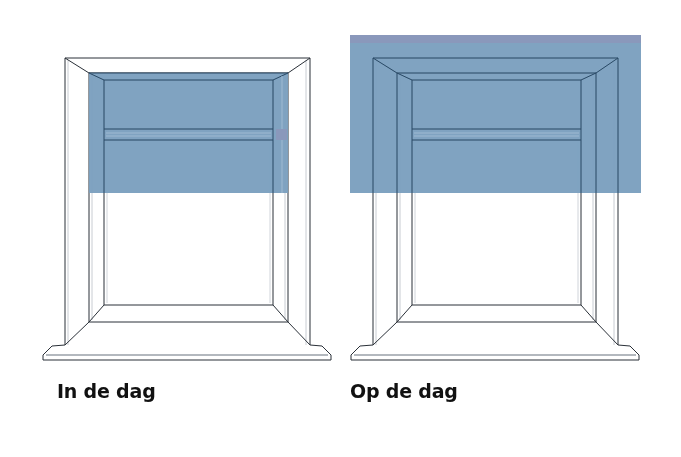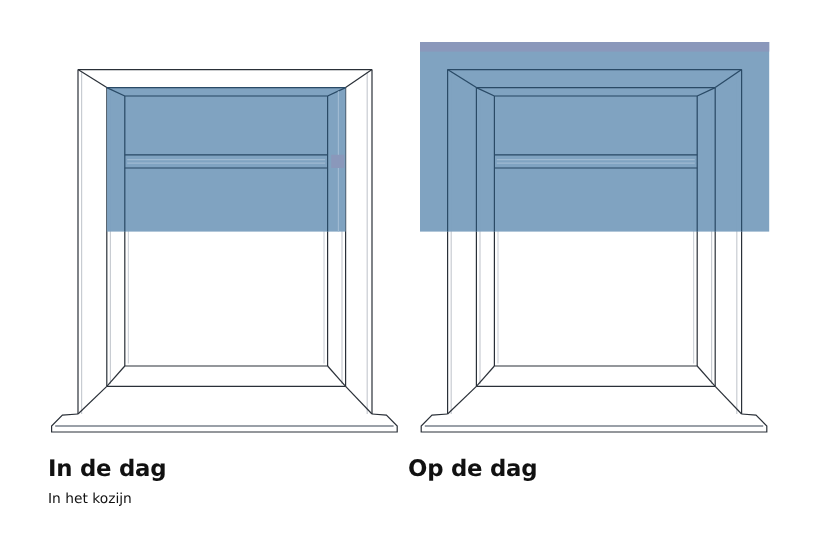--- a/index.html
+++ b/index.html
@@ -1,22 +1,22 @@
 <!DOCTYPE html>
 <html><head>
   <meta charset="utf-8">
   <style>
     html, body { margin:0; padding:0; background:#ffffff; }
     body { width:681px; height:457px; position:relative; overflow:hidden; font-family:"DejaVu Sans", sans-serif; }
     svg.diagram { position:absolute; left:0; top:0; }
     .caption { position:absolute; }
     .caption .title { font-family:"DejaVu Sans", sans-serif; font-weight:bold; font-size:19px; color:#111; letter-spacing:-0.2px; line-height:22px; }
     .caption .sub { font-family:"DejaVu Sans", sans-serif; font-size:11.5px; color:#111; margin-top:6px; line-height:14px; }
-    #cap-left { left:40px; top:380px; }
-    #cap-right { left:340px; top:380px; }
+    #cap-left { left:57px; top:380px; }
+    #cap-right { left:350px; top:380px; }
   </style>
 </head>
 <body>
 
 <svg class="diagram" width="681" height="457" viewBox="0 0 681 457">
   <defs>
     <g id="window">
 
       <line x1="65" y1="58" x2="310" y2="58" stroke="#2a3038" stroke-width="1"></line>
       <line x1="65" y1="58" x2="65" y2="345" stroke="#2a3038" stroke-width="1"></line>
@@ -102,18 +102,17 @@
     </g>
     <g stroke="#9fbad2" stroke-width="1">
       <line x1="414" y1="133" x2="579" y2="133"></line>
       <line x1="414" y1="136" x2="579" y2="136"></line>
     </g>
   </g>
 </svg>
 
 <div class="caption" id="cap-left">
   <div class="title">In de dag</div>
-  <div class="sub">In het kozijn</div>
 </div>
 
 <div class="caption" id="cap-right">
   <div class="title">Op de dag</div>
 </div>
 
 </body></html>

